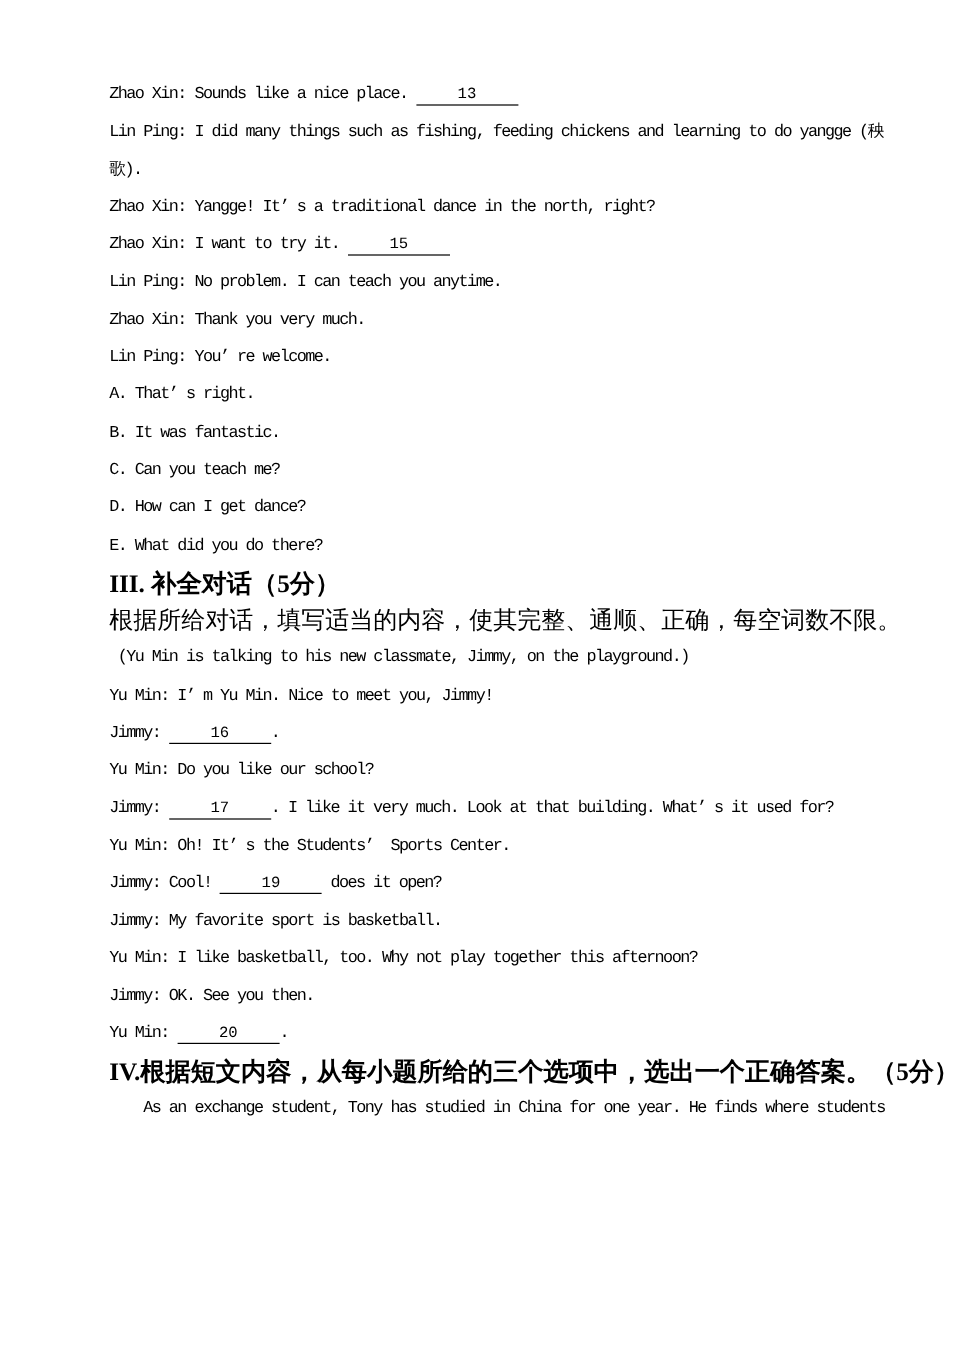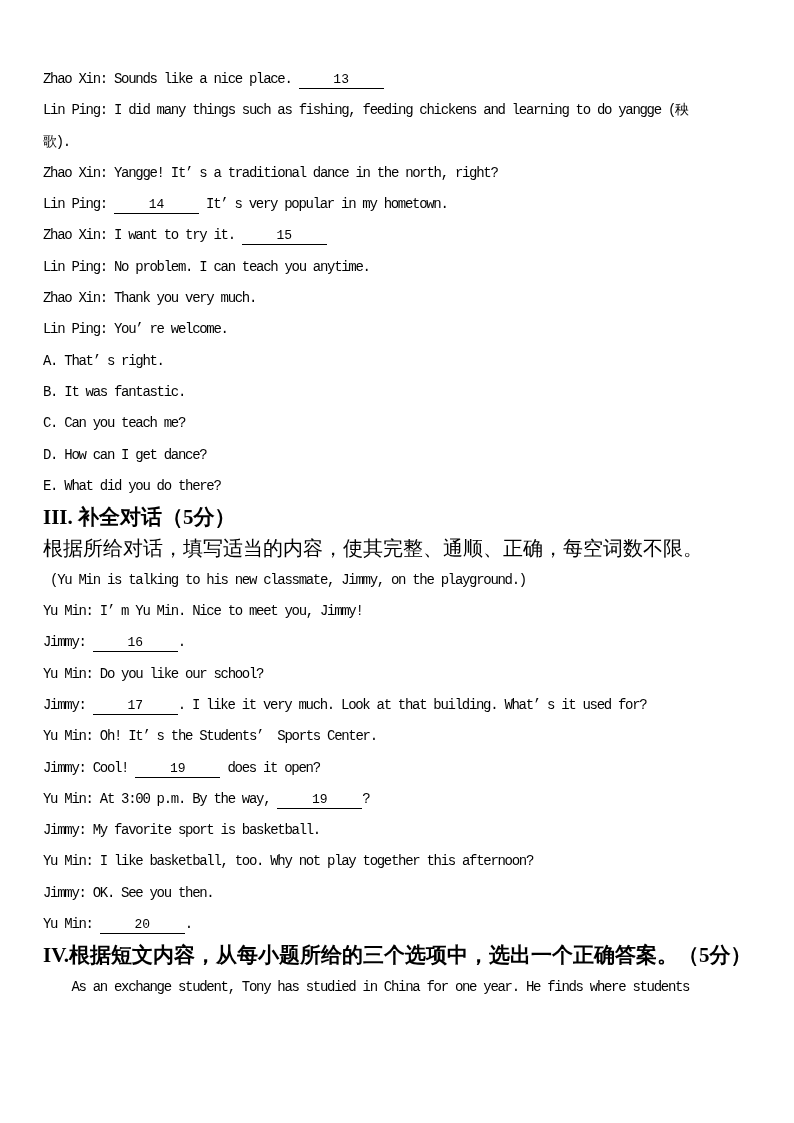--- a/index.html
+++ b/index.html
@@ -5,21 +5,21 @@
   html, body {
     margin: 0;
     padding: 0;
     background: #ffffff;
   }
   .page {
     position: relative;
     width: 794px;
     height: 1123px;
     box-sizing: border-box;
-    padding: 64px 71px 0 43px;
+    padding: 64px 71px 0 91px;
     background: #ffffff;
     overflow: hidden;
   }
   .line {
     margin: 0;
     white-space: pre;
     color: #000000;
     font-family: "Liberation Mono", "DejaVu Sans Mono", monospace;
     font-size: 14px;
     line-height: 31.3px;
@@ -47,39 +47,37 @@
   }
 </style>
 </head>
 <body>
 
 <div class="page">
     <p class="line en"><span>Zhao Xin: Sounds like a nice place. </span><span class="blank">13</span></p>
     <p class="line en"><span>Lin Ping: I did many things such as fishing, feeding chickens and learning to do yangge (秧</span></p>
     <p class="line en"><span>歌).</span></p>
     <p class="line en"><span>Zhao Xin: Yangge! It’ s a traditional dance in the north, right?</span></p>
-    <p class="line en"><span>Lin Ping: </span><span class="blank">14</span><span> It’ s very popular in my hometown.</span></p>
     <p class="line en"><span>Zhao Xin: I want to try it. </span><span class="blank">15</span></p>
     <p class="line en"><span>Lin Ping: No problem. I can teach you anytime.</span></p>
     <p class="line en"><span>Zhao Xin: Thank you very much.</span></p>
     <p class="line en"><span>Lin Ping: You’ re welcome.</span></p>
     <p class="line en"><span>A. That’ s right.</span></p>
     <p class="line en"><span>B. It was fantastic.</span></p>
     <p class="line en"><span>C. Can you teach me?</span></p>
     <p class="line en"><span>D. How can I get dance?</span></p>
     <p class="line en"><span>E. What did you do there?</span></p>
     <p class="line header"><span>III. 补全对话（5分）</span></p>
     <p class="line zh"><span>根据所给对话，填写适当的内容，使其完整、通顺、正确，每空词数不限。</span></p>
     <p class="line en"><span> (Yu Min is talking to his new classmate, Jimmy, on the playground.)</span></p>
     <p class="line en"><span>Yu Min: I’ m Yu Min. Nice to meet you, Jimmy!</span></p>
     <p class="line en"><span>Jimmy: </span><span class="blank">16</span><span>.</span></p>
     <p class="line en"><span>Yu Min: Do you like our school?</span></p>
     <p class="line en"><span>Jimmy: </span><span class="blank">17</span><span>. I like it very much. Look at that building. What’ s it used for?</span></p>
     <p class="line en"><span>Yu Min: Oh! It’ s the Students’  Sports Center.</span></p>
     <p class="line en"><span>Jimmy: Cool! </span><span class="blank">19</span><span> does it open?</span></p>
-    <p class="line en"><span>Yu Min: At 3:00 p.m. By the way, </span><span class="blank">19</span><span>?</span></p>
     <p class="line en"><span>Jimmy: My favorite sport is basketball.</span></p>
     <p class="line en"><span>Yu Min: I like basketball, too. Why not play together this afternoon?</span></p>
     <p class="line en"><span>Jimmy: OK. See you then.</span></p>
     <p class="line en"><span>Yu Min: </span><span class="blank">20</span><span>.</span></p>
     <p class="line header"><span>IV.根据短文内容，从每小题所给的三个选项中，选出一个正确答案。（5分）</span></p>
     <p class="line en"><span>    As an exchange student, Tony has studied in China for one year. He finds where students</span></p>
   </div>
 
 </body></html>

